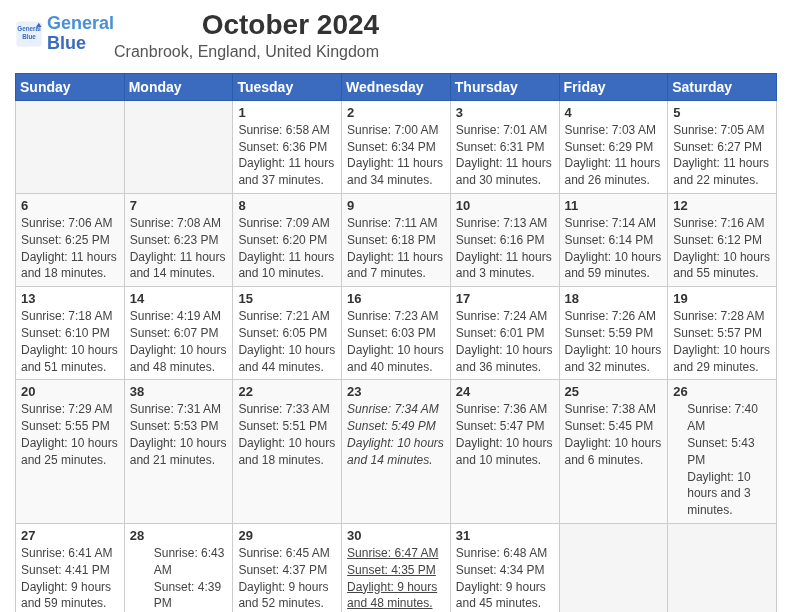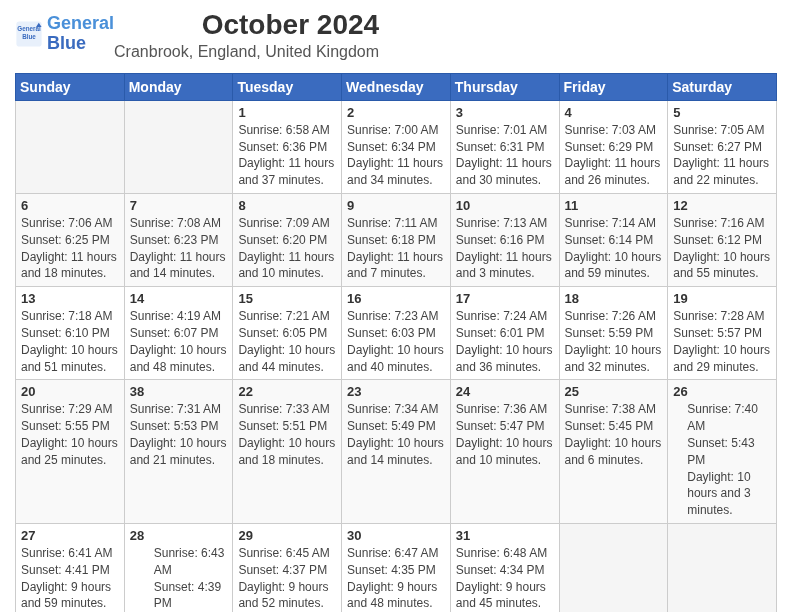--- a/index.html
+++ b/index.html
@@ -263,21 +263,21 @@
 Daylight: 10 hours and 21 minutes.</div>
         </td>
         <td>
           <span class="day-number">22</span>
           <div class="day-info" style="white-space: pre-line;">Sunrise: 7:33 AM
 Sunset: 5:51 PM
 Daylight: 10 hours and 18 minutes.</div>
         </td>
         <td>
           <span class="day-number">23</span>
-          <div class="day-info" style="white-space: pre-line;">Sunrise: 7:34 AM
+          <div class="day-info" style="white-space: pre-line; font-style: italic;">Sunrise: 7:34 AM
 Sunset: 5:49 PM
 Daylight: 10 hours and 14 minutes.</div>
         </td>
         <td>
           <span class="day-number">24</span>
           <div class="day-info" style="white-space: pre-line;">Sunrise: 7:36 AM
 Sunset: 5:47 PM
 Daylight: 10 hours and 10 minutes.</div>
         </td>
         <td>
@@ -307,21 +307,21 @@
 Daylight: 9 hours and 56 minutes.</div>
         </td>
         <td>
           <span class="day-number">29</span>
           <div class="day-info" style="white-space: pre-line;">Sunrise: 6:45 AM
 Sunset: 4:37 PM
 Daylight: 9 hours and 52 minutes.</div>
         </td>
         <td>
           <span class="day-number">30</span>
-          <div class="day-info" style="white-space: pre-line;">Sunrise: 6:47 AM
+          <div class="day-info" style="white-space: pre-line; text-decoration: underline;">Sunrise: 6:47 AM
 Sunset: 4:35 PM
 Daylight: 9 hours and 48 minutes.</div>
         </td>
         <td>
           <span class="day-number">31</span>
           <div class="day-info" style="white-space: pre-line;">Sunrise: 6:48 AM
 Sunset: 4:34 PM
 Daylight: 9 hours and 45 minutes.</div>
         </td>
         <td class="empty"></td>

